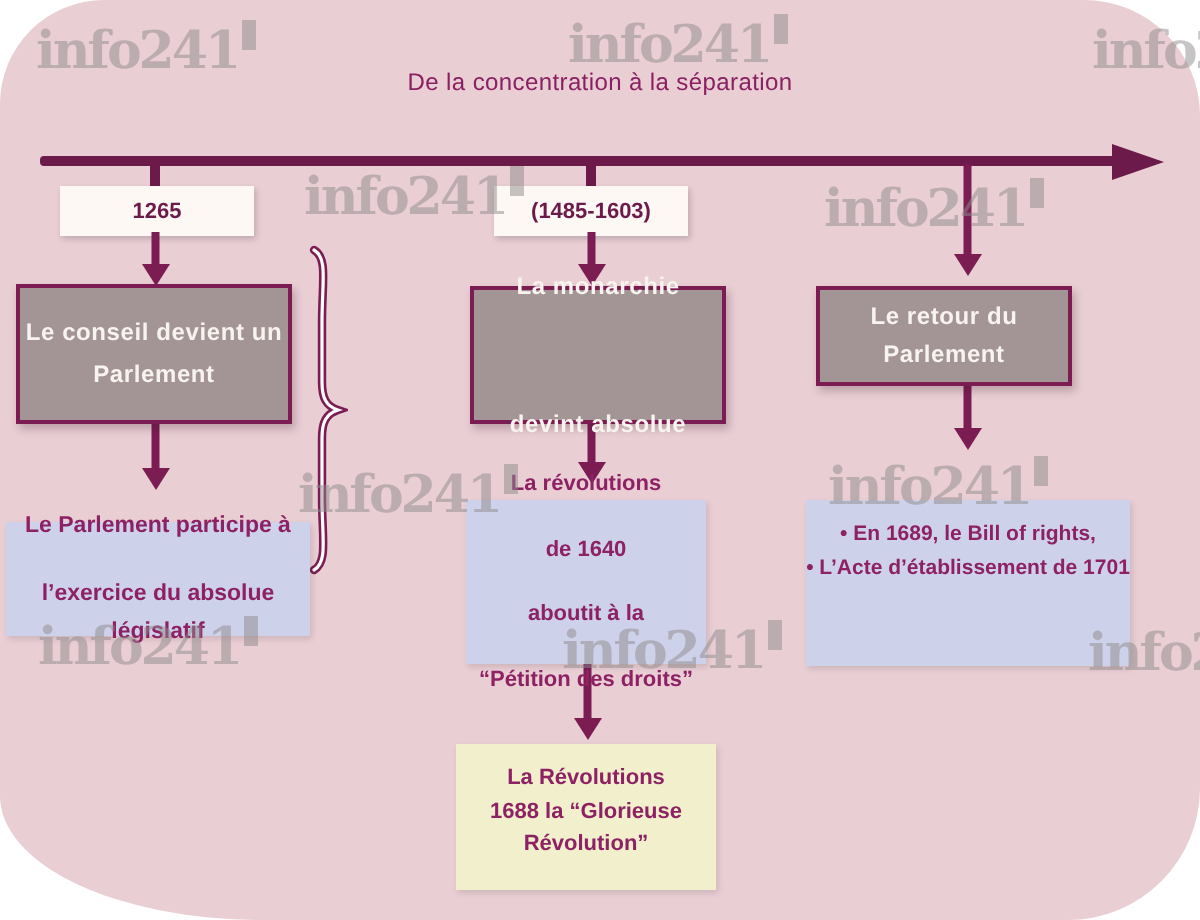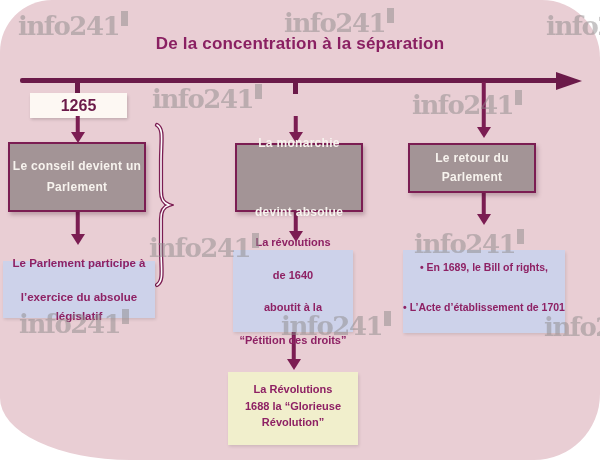--- a/index.html
+++ b/index.html
@@ -7,31 +7,31 @@
     --title-text:#8a2062; --main-box-fill:#a39496; --main-box-text:#f7f3ee;
     --label-fill:#fdf8f3; --label-text:#6b1a49; --note-fill:#cdd2ea;
     --note-text:#8e2164; --highlight-fill:#f1efcc; --watermark:#8f8b8c;
   }
   html,body{margin:0;padding:0;background:var(--page);}
   .canvas{position:relative;width:600px;height:460px;background:var(--page);
     overflow:hidden;font-family:"Liberation Sans",sans-serif;}
   .pink-bg{position:absolute;inset:0;background:var(--background);
     border-radius:52px 58px 66px 0;border-bottom-left-radius:130px 62px;}
   .title{position:absolute;left:0;right:0;top:34px;margin:0;text-align:center;
-    font-size:17px;font-weight:bold;color:var(--title-text);letter-spacing:.2px;z-index:2;}
+    font-size:12px;font-weight:normal;color:var(--title-text);letter-spacing:.2px;z-index:2;}
   
   .tl-line{position:absolute;left:20px;top:78px;width:542px;height:4.5px;
     background:var(--axis);border-radius:2px;z-index:2;}
   .tl-head{position:absolute;left:556px;top:71.5px;width:0;height:0;
     border-left:26px solid var(--axis);border-top:9px solid transparent;
     border-bottom:9px solid transparent;z-index:2;}
   .tick{position:absolute;width:4.5px;background:var(--axis);z-index:2;}
   
   .dlabel{position:absolute;box-sizing:border-box;background:var(--label-fill);
-    color:var(--label-text);font-size:16px;font-weight:bold;display:flex;
+    color:var(--label-text);font-size:11px;font-weight:bold;display:flex;
     align-items:center;justify-content:center;box-shadow:1px 1.5px 3px rgba(0,0,0,.18);z-index:2;}
   
   .varrow{position:absolute;width:15px;z-index:2;}
   .varrow .shaft{position:absolute;left:50%;transform:translateX(-50%);top:0;bottom:9px;
     width:4.5px;background:var(--accent);}
   .varrow .head{position:absolute;bottom:0;left:50%;transform:translateX(-50%);width:0;height:0;
     border-left:7.5px solid transparent;border-right:7.5px solid transparent;
     border-top:11px solid var(--accent);}
   
   .mbox{position:absolute;box-sizing:border-box;background:var(--main-box-fill);
@@ -40,21 +40,21 @@
     font-weight:bold;font-size:12px;line-height:1.75;letter-spacing:.3px;
     box-shadow:1.5px 2.5px 4px rgba(60,20,40,.25);z-index:2;}
   
   .note{position:absolute;box-sizing:border-box;background:var(--note-fill);
     color:var(--note-text);font-weight:bold;text-align:center;
     box-shadow:1px 1.5px 3px rgba(0,0,0,.12);z-index:2;}
   .note.flexc{display:flex;flex-direction:column;justify-content:center;align-items:center;gap:16px;}
   .n1{left:3px;top:261px;width:152px;height:57px;font-size:11.5px;line-height:1.6;}
   .n2{left:233px;top:250px;width:120px;height:82px;font-size:11px;line-height:1.5;}
   .n3{left:403px;top:250px;width:162px;height:83px;font-size:10.5px;line-height:1.45;padding-top:10px;}
-  .n3 .gap{margin-top:25px;}
+  .n3 .gap{margin-top:2px;}
   .nhl{left:228px;top:372px;width:130px;height:73px;background:var(--highlight-fill);
     padding-top:9px;font-size:11px;line-height:1.5;}
   
   .brace{position:absolute;left:150px;top:121px;z-index:2;}
   
   .wm{position:absolute;font-family:"DejaVu Serif",serif;font-weight:bold;font-size:26px;
     letter-spacing:-1.5px;color:var(--watermark);opacity:.5;white-space:nowrap;
     line-height:1;z-index:5;pointer-events:none;}
   .wm .blk{display:inline-block;width:7px;height:15px;background:currentColor;
     margin-left:2px;transform:translateY(-9px);}
@@ -67,20 +67,23 @@
 
   <h1 class="title">De la concentration à la séparation</h1>
 
   <div class="tl-line"></div>
   <div class="tl-head"></div>
   <div class="tick" style="left:75px;top:81px;height:13px;"></div>
   <div class="tick" style="left:293px;top:81px;height:13px;"></div>
 
   <div class="dlabel" style="left:30px;top:93px;width:97px;height:25px;">
     <span>1265</span>
+  </div>
+  <div class="dlabel" style="left:247px;top:93px;width:97px;height:25px;">
+    <span>(1485-1603)</span>
   </div>
 
   <div class="varrow" style="left:70px;top:116px;height:27px;">
       <div class="shaft"></div>
       <div class="head"></div>
     </div>
   <div class="varrow" style="left:288px;top:116px;height:27px;">
       <div class="shaft"></div>
       <div class="head"></div>
     </div>

